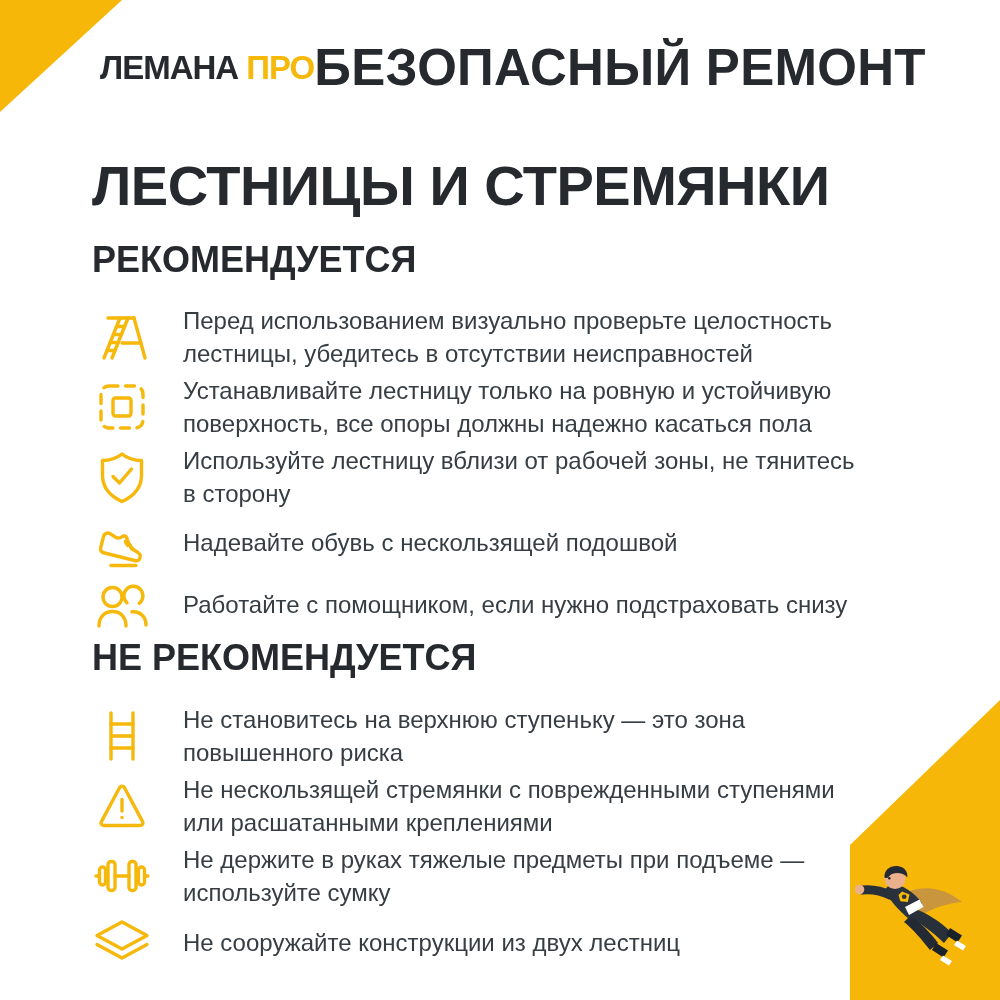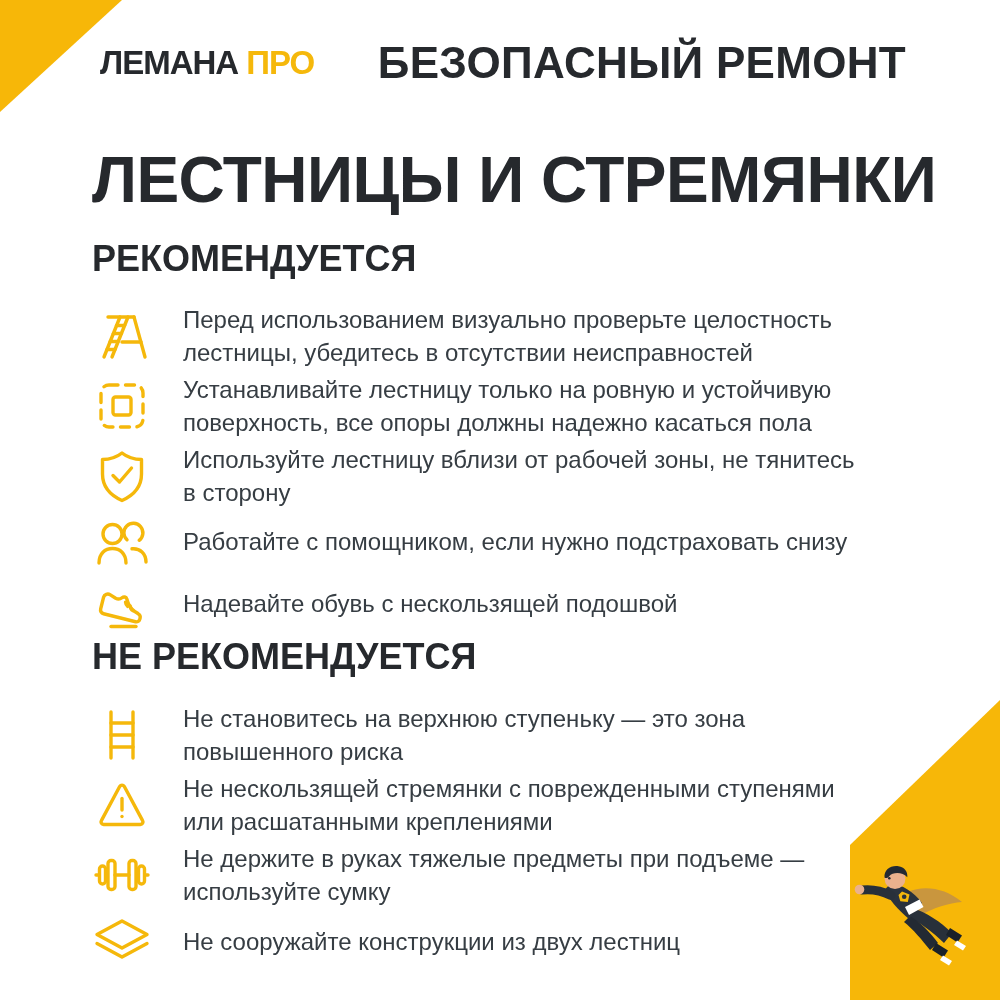--- a/index.html
+++ b/index.html
@@ -29,24 +29,24 @@
     clip-path:polygon(100% 0,0 48.3%,0 100%,100% 100%);
   }
   .mascot{position:absolute;left:852px;top:864px;width:130px;height:104px;z-index:2}
   
   .header{
     display:flex;align-items:center;justify-content:space-between;
     padding:38px 94px 0 100px;
   }
   .logo{font-size:33px;font-weight:bold;letter-spacing:-1px;color:var(--heading-dark);white-space:nowrap}
   .logo-accent{color:var(--accent-yellow)}
-  .program-title{margin:0;font-size:44px;font-weight:bold;letter-spacing:.3px;color:var(--heading-dark);white-space:nowrap}
+  .program-title{margin:0;font-size:51px;font-weight:bold;letter-spacing:.3px;color:var(--heading-dark);white-space:nowrap}
   
   .main-title{
-    margin:60px 0 0 92px;font-size:64px;font-weight:bold;
+    margin:60px 0 0 92px;font-size:56px;font-weight:bold;
     letter-spacing:-.5px;color:var(--heading-dark);line-height:1.02;
   }
   .section-heading{
     margin:26px 0 24px 92px;font-size:36px;font-weight:bold;
     color:var(--heading-dark);line-height:1.1;
   }
   .section-heading.second{margin-top:2px;margin-bottom:26px}
   
   .item{display:flex;align-items:center;margin:0 0 4px 92px;min-height:58px}
   .icon-box{width:60px;flex:0 0 60px;display:flex;align-items:center;justify-content:center;color:var(--accent-yellow)}
@@ -124,41 +124,41 @@
           <path d="M28,5 C23,9 15,11.5 8.5,11.5 V26 C8.5,40 18,48 28,52.5 C38,48 47.5,40 47.5,26 V11.5 C41,11.5 33,9 28,5 Z"></path>
           <path d="M19,27.5 L25.5,34 L37.5,20"></path>
         </svg>
       </span>
       <p class="item-text"><span>Используйте лестницу вблизи от рабочей зоны, не тянитесь</span><br><span>в сторону</span></p>
     </div>
 
     <div class="item">
       <span class="icon-box">
         <svg width="56" height="56" viewBox="0 0 56 56">
-          <circle cx="18.5" cy="20" r="9.5"></circle>
-          <path d="M5,49 C5,39.5 11,34.5 18.5,34.5 C26,34.5 32,39.5 32,49"></path>
-          <path d="M33,25.8 A9.5,9.5 0 1 1 45.2,26.3"></path>
-          <path d="M38,34.8 C46,34 52,39.5 52,48"></path>
-        </svg>
-      </span>
-      <p class="item-text"><span>Работайте с помощником, если нужно подстраховать снизу</span></p>
-    </div>
-
-    <div class="item">
-      <span class="icon-box">
-        <svg width="56" height="56" viewBox="0 0 56 56">
           <g transform="rotate(14 28 30)">
             <path d="M8,36 L8,26 C8,23 11,21 14,22 L20,24 C22.5,24.7 24.5,24 26,22 C27.3,20.3 29.8,20 31,22 L33.5,26 C36.5,30 41,32.5 45.5,33.5 C47.5,34 48.5,35.5 48.5,37.5 L48.5,38.5 C48.5,40.5 47,42 45,42 L12,42 C9.5,42 8,40 8,38 Z"></path>
             <path d="M36,28 C36.5,30 38,31.5 40,32"></path>
             <path d="M30.5,25.5 C31,27 32,28.2 33.5,29"></path>
           </g>
           <path d="M17,50.5 H42"></path>
         </svg>
       </span>
       <p class="item-text"><span>Надевайте обувь с нескользящей подошвой</span></p>
+    </div>
+
+    <div class="item">
+      <span class="icon-box">
+        <svg width="56" height="56" viewBox="0 0 56 56">
+          <circle cx="18.5" cy="20" r="9.5"></circle>
+          <path d="M5,49 C5,39.5 11,34.5 18.5,34.5 C26,34.5 32,39.5 32,49"></path>
+          <path d="M33,25.8 A9.5,9.5 0 1 1 45.2,26.3"></path>
+          <path d="M38,34.8 C46,34 52,39.5 52,48"></path>
+        </svg>
+      </span>
+      <p class="item-text"><span>Работайте с помощником, если нужно подстраховать снизу</span></p>
     </div>
   </section>
 
   <section>
     <h3 class="section-heading second">НЕ РЕКОМЕНДУЕТСЯ</h3>
 
     <div class="item">
       <span class="icon-box">
         <svg width="56" height="56" viewBox="0 0 56 56">
           <path d="M17,5 V51"></path>

